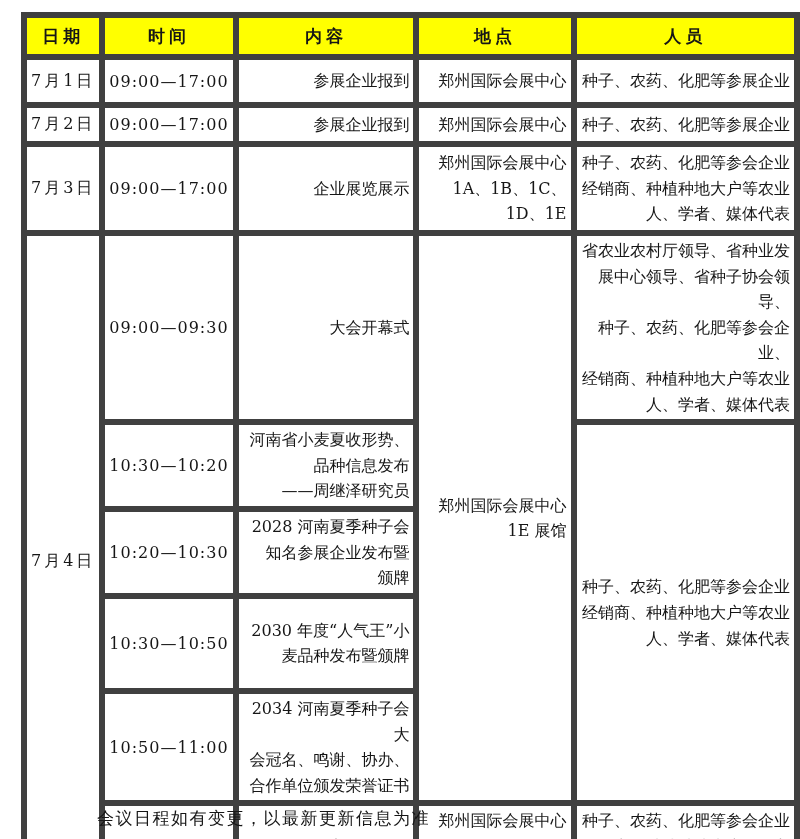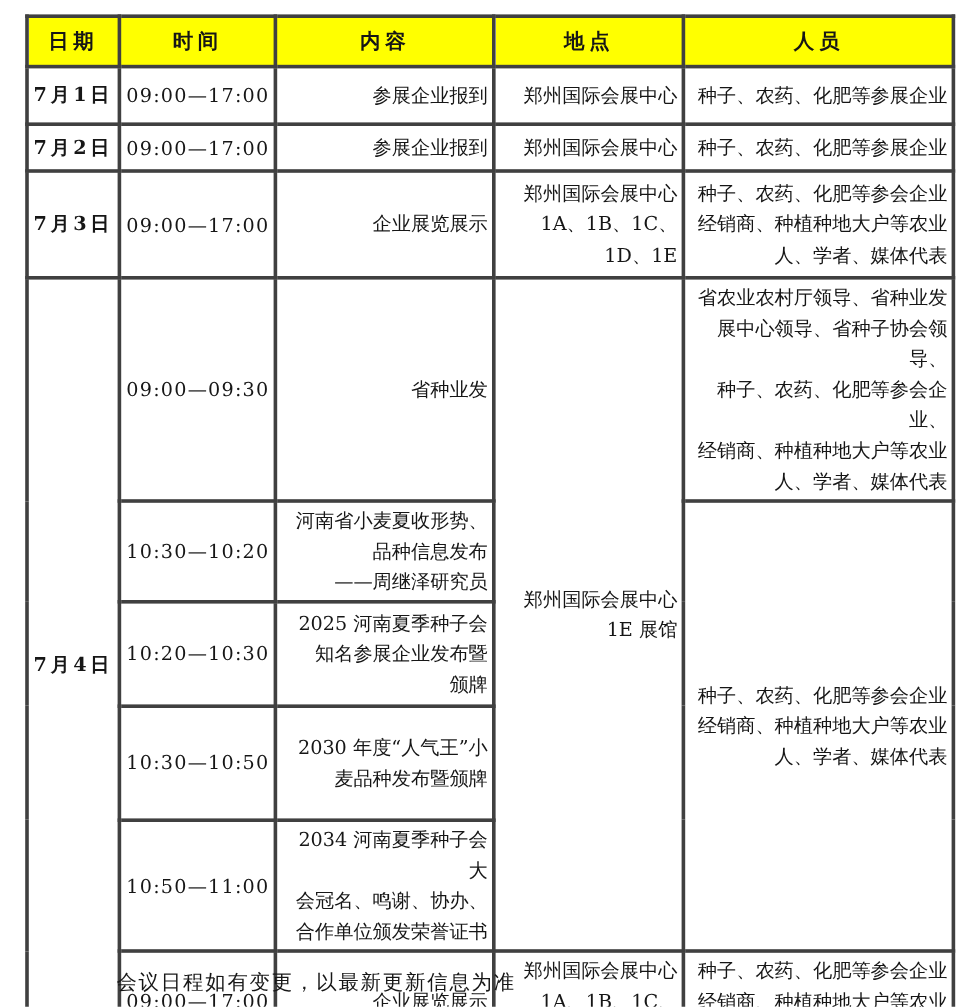--- a/index.html
+++ b/index.html
@@ -7,35 +7,35 @@
     width:800px;height:839px;background:#ffffff;position:relative;
     font-family:"DejaVu Serif","Liberation Serif",serif;
     color:#161616;
   }
   table.sched{
     position:absolute;left:21px;top:12px;
     border-collapse:collapse;table-layout:fixed;
     border:2px solid #000;
   }
   .sched th,.sched td{
-    border:3px solid #404040;
+    border:6px solid #404040;
     font-size:16px;
     vertical-align:middle;
     overflow:hidden;
     padding:2px 4px;
   }
   .sched th{
     background:var(--header-bg,#FFFF00);
     font-weight:bold;
     font-size:17px;
     letter-spacing:4px;
     text-align:center;
     padding:0;
   }
-  .c-date{text-align:center;letter-spacing:3px;white-space:nowrap;font-weight:bold;}
+  .c-date{text-align:center;letter-spacing:3px;white-space:nowrap;}
   .c-time{text-align:left;letter-spacing:1px;white-space:nowrap;}
   .c-content,.c-loc,.c-pers{
     text-align:right;
     padding:5px 8px;
     white-space:pre-line;
     line-height:1.6;
   }
   .footer-note{
     position:absolute;left:97px;top:807px;
     font-size:17px;letter-spacing:1.5px;
@@ -96,21 +96,21 @@
     <td class="c-loc">郑州国际会展中心
 1A、1B、1C、1D、1E</td>
     <td class="c-pers">种子、农药、化肥等参会企业
 经销商、种植种地大户等农业
 人、学者、媒体代表</td>
   </tr>
 
   <tr class="rh-a">
     <td class="c-date" rowspan="6">7月4日</td>
     <td class="c-time">09:00—09:30</td>
-    <td class="c-content">省种业发</td>
+    <td class="c-content">大会开幕式</td>
     <td class="c-loc" rowspan="5">郑州国际会展中心
 1E 展馆</td>
     <td class="c-pers">省农业农村厅领导、省种业发
 展中心领导、省种子协会领导、
 种子、农药、化肥等参会企业、
 经销商、种植种地大户等农业
 人、学者、媒体代表</td>
   </tr>
 
   <tr class="rh-b">
@@ -118,21 +118,21 @@
     <td class="c-content">河南省小麦夏收形势、
 品种信息发布
 ——周继泽研究员</td>
     <td class="c-pers" rowspan="4">种子、农药、化肥等参会企业
 经销商、种植种地大户等农业
 人、学者、媒体代表</td>
   </tr>
 
   <tr class="rh-c">
     <td class="c-time">10:20—10:30</td>
-    <td class="c-content">2025 河南夏季种子会
+    <td class="c-content">2028 河南夏季种子会
 知名参展企业发布暨
 颁牌</td>
   </tr>
 
   <tr class="rh-d">
     <td class="c-time">10:30—10:50</td>
     <td class="c-content">2030 年度“人气王”小
 麦品种发布暨颁牌</td>
   </tr>
 

